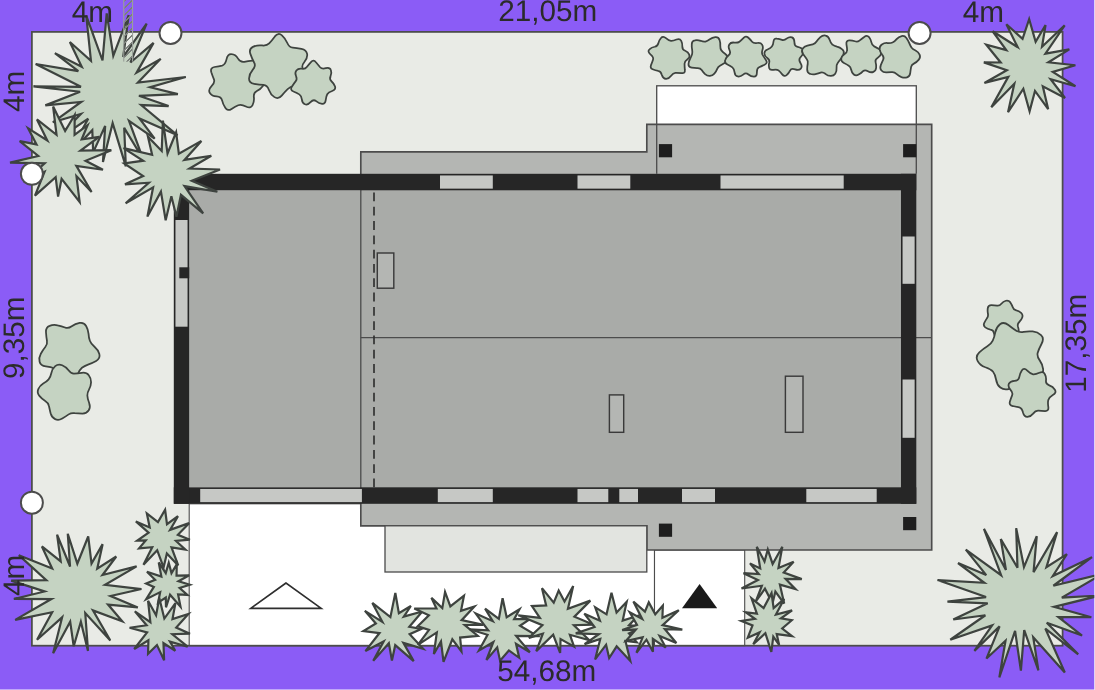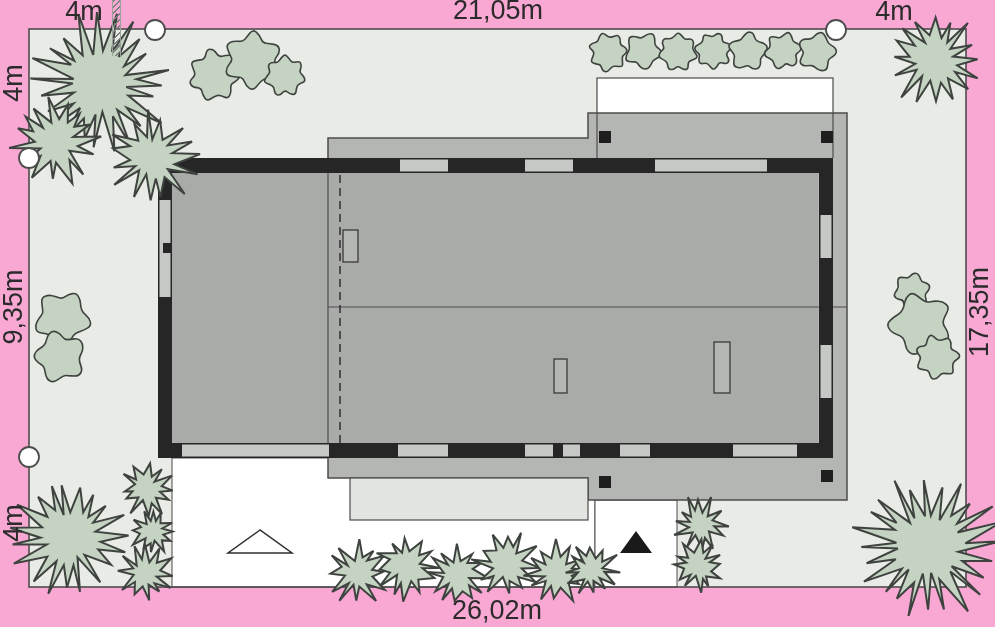--- a/index.html
+++ b/index.html
@@ -1,16 +1,16 @@
 <!DOCTYPE html>
 <html><head>
 <meta charset="utf-8">
 <style>
   html,body{margin:0;padding:0;background:#fff;}
-  #stage{position:relative;width:995px;height:627px;background:#f9a8d4;overflow:hidden;
+  #stage{position:relative;width:995px;height:627px;background:#8b5cf6;overflow:hidden;
          font-family:"Liberation Sans",sans-serif;}
   #plan{position:absolute;left:0;top:0;}
   .dim{position:absolute;font-size:27px;color:var(--label);white-space:nowrap;
        line-height:27px;transform:translate(-50%,0);}
   .dim.rot{transform:translate(-50%,-50%) rotate(-90deg);}
   
   #string{position:absolute;left:112px;top:0;width:7px;height:56px;
           background:repeating-linear-gradient(135deg,#7c817c 0 1.5px,rgba(0,0,0,0) 1.5px 4.5px);
           border-left:1px solid #9aa09a;border-right:1px solid #9aa09a;}
   
@@ -137,16 +137,16 @@
     </g>
   </svg>
 
   <div class="dim" style="left:84px;top:-2px;">4m</div>
   <div class="dim" style="left:498px;top:-3px;">21,05m</div>
   <div class="dim" style="left:894px;top:-2px;">4m</div>
   <div class="dim rot" style="left:13px;top:83px;">4m</div>
   <div class="dim rot" style="left:13px;top:307px;">9,35m</div>
   <div class="dim rot" style="left:13px;top:523px;">4m</div>
   <div class="dim rot" style="left:979px;top:312px;">17,35m</div>
-  <div class="dim" style="left:497px;top:597px;">26,02m</div>
+  <div class="dim" style="left:497px;top:597px;">54,68m</div>
 
   <div id="string"></div>
 </div>
 
 </body></html>

